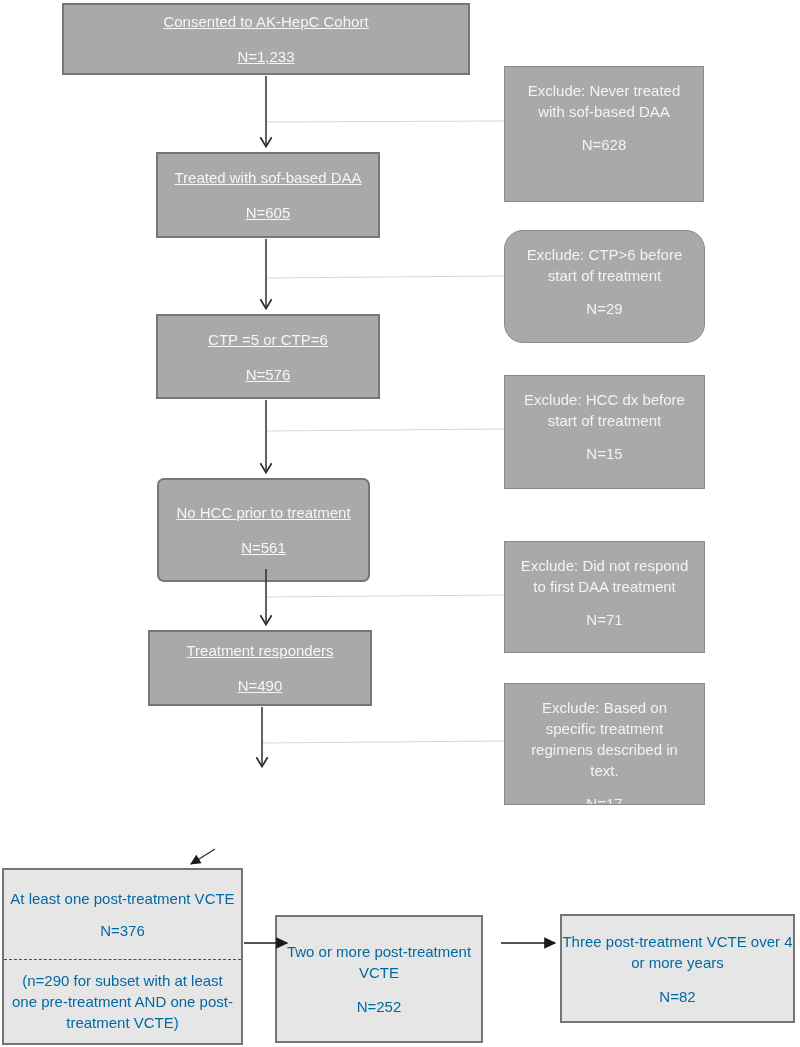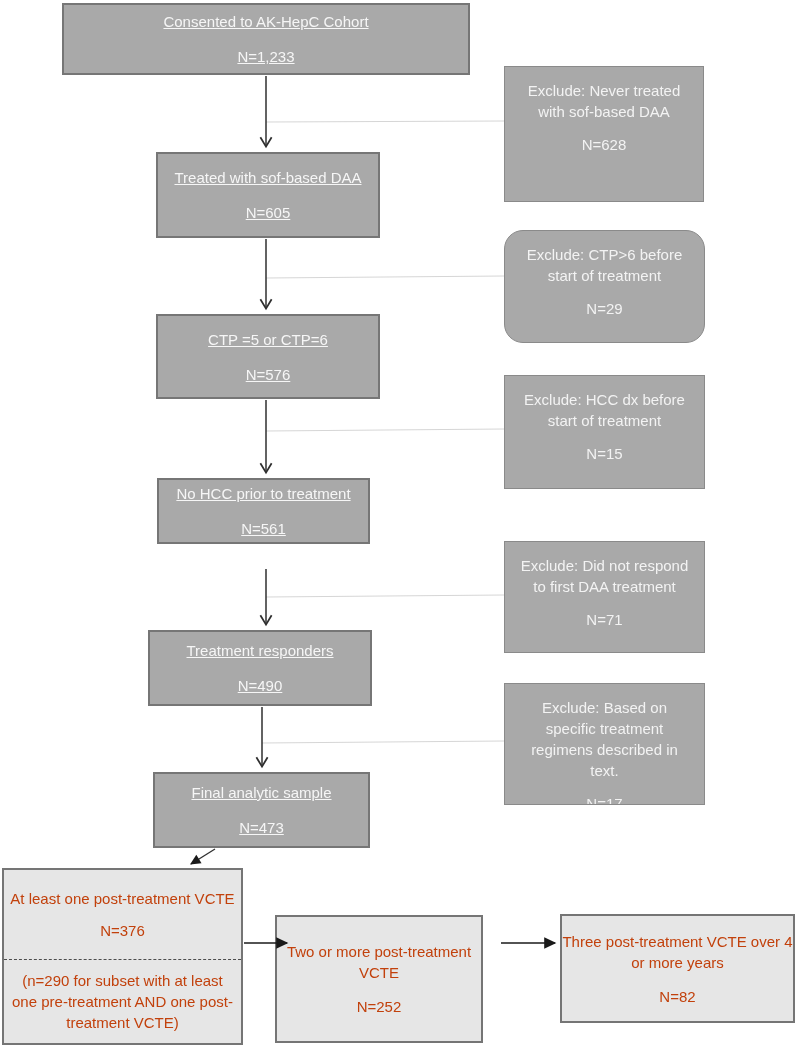--- a/index.html
+++ b/index.html
@@ -40,21 +40,21 @@
     justify-content: flex-start;
     padding: 13px 11px 0 11px;
     gap: 12px;
     overflow: hidden;
   }
   .exc-box.clip {
   }
   .light-box {
     background: #e6e6e6;
     border: 2px solid #757575;
-    color: #c2410c;
+    color: #0369a1;
     justify-content: center;
     gap: 13px;
   }
   .subset-box {
     justify-content: flex-start;
     gap: 0;
   }
   .subset-top {
     box-sizing: border-box;
     height: 90px;
@@ -96,34 +96,30 @@
   <div class="box gray-box" style="left:156px; top:152px; width:224px; height:86px;">
     <span class="lbl">Treated with sof-based DAA</span>
     <span class="nval">N=605</span>
   </div>
 
   <div class="box gray-box" style="left:156px; top:314px; width:224px; height:85px;">
     <span class="lbl">CTP =5 or CTP=6</span>
     <span class="nval">N=576</span>
   </div>
 
-  <div class="box gray-box" style="left:157px; top:478px; width:213px; height:66px;">
+  <div class="box gray-box" style="left:157px; top:478px; width:213px; height:104px;border-radius:7px;">
     <span class="lbl">No HCC prior to treatment</span>
     <span class="nval">N=561</span>
   </div>
 
   <div class="box gray-box" style="left:148px; top:630px; width:224px; height:76px;">
     <span class="lbl">Treatment responders</span>
     <span class="nval">N=490</span>
   </div>
 
-  <div class="box gray-box" style="left:153px; top:772px; width:217px; height:76px;">
-    <span class="lbl">Final analytic sample</span>
-    <span class="nval">N=473</span>
-  </div>
 
   <div class="box exc-box" style="left:504px; top:66px; width:200px; height:136px;">
     <span class="lbl">Exclude: Never treated with sof-based DAA</span>
     <span class="nval">N=628</span>
   </div>
 
   <div class="box exc-box" style="left:504px; top:230px; width:201px; height:113px;border-radius:19px;">
     <span class="lbl">Exclude: CTP&gt;6 before start of treatment</span>
     <span class="nval">N=29</span>
   </div>

